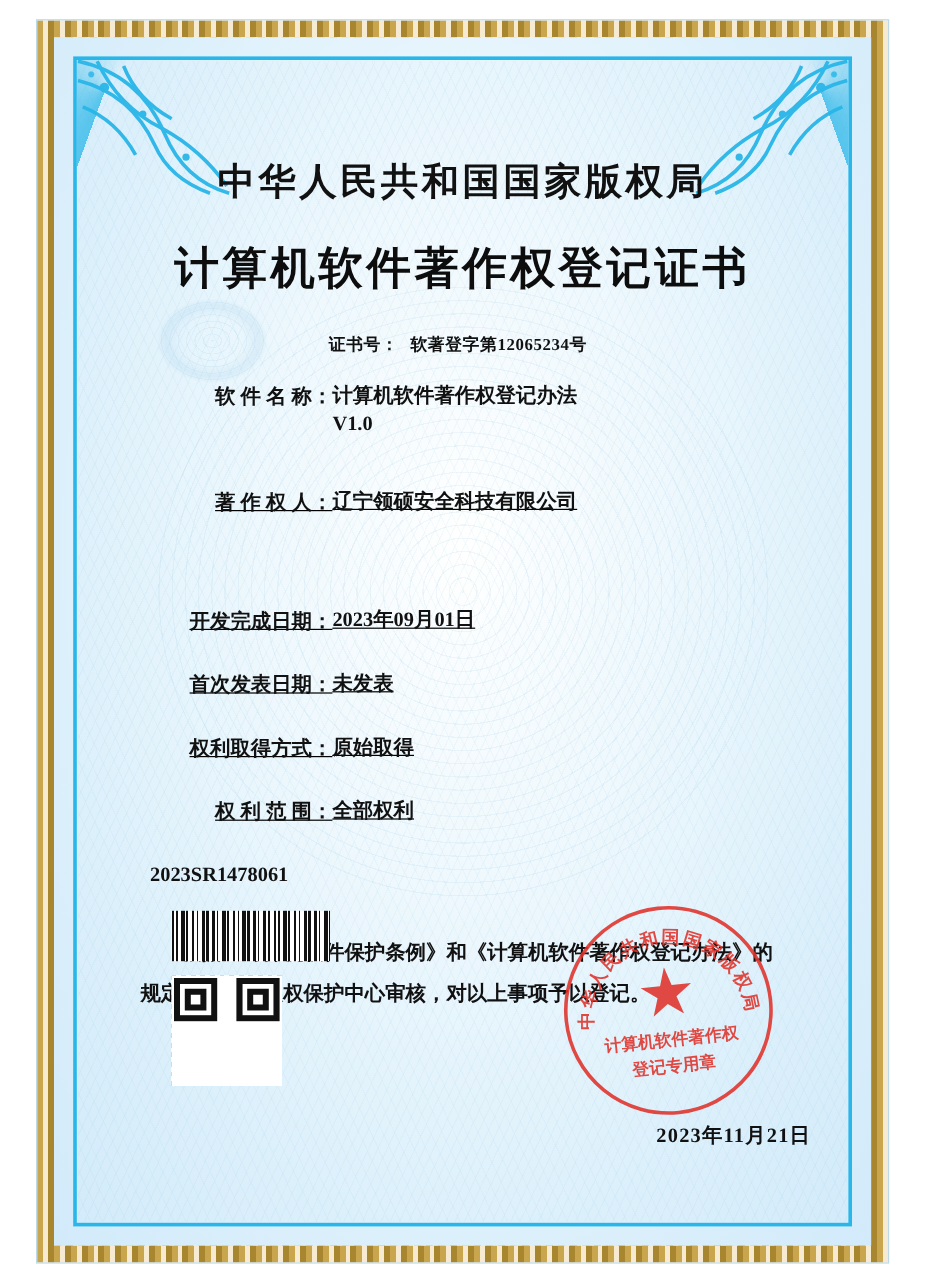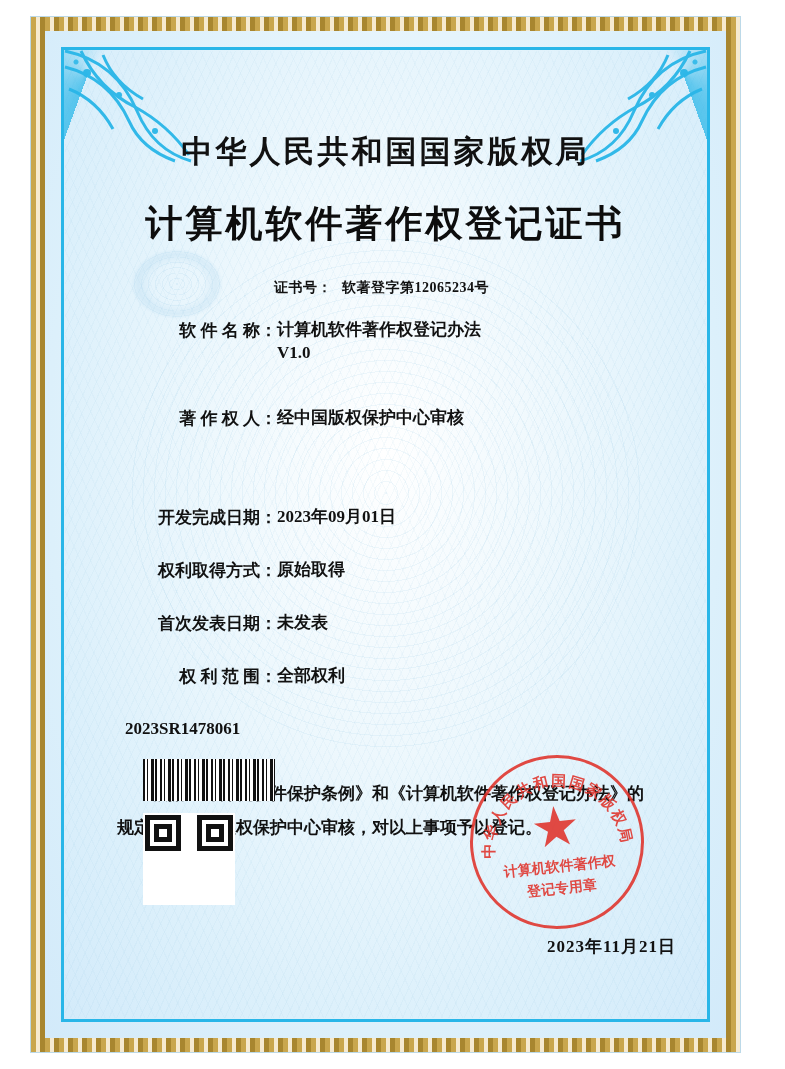--- a/index.html
+++ b/index.html
@@ -181,21 +181,21 @@
   .field-value {
     font-size: 17px;
     font-weight: 700;
     color: #111;
     white-space: pre-line;
     line-height: 1.35;
   }
   .spacer-lg { height: 46px; }
   .spacer-md { height: 26px; }
 
-  .row-gap { margin-bottom: 30px; }
+  .row-gap { margin-bottom: 30px; text-decoration: underline; }
 
   .statement {
     margin-top: 36px;
     padding: 0 26px 0 40px;
     font-size: 17px;
     font-weight: 700;
     color: #111;
     line-height: 2.0;
     text-align: justify;
   }
@@ -350,38 +350,38 @@
         <div class="field-row">
           <div class="field-label">软 件 名 称：</div>
           <div class="field-value">计算机软件著作权登记办法
 V1.0</div>
         </div>
 
         <div class="spacer-md"></div>
 
         <div class="field-row row-gap">
           <div class="field-label">著 作 权 人：</div>
-          <div class="field-value">经中国版权保护中心审核</div>
+          <div class="field-value">辽宁领硕安全科技有限公司</div>
         </div>
 
         <div class="spacer-lg"></div>
 
         <div class="field-row row-gap">
           <div class="field-label">开发完成日期：</div>
           <div class="field-value">2023年09月01日</div>
         </div>
 
         <div class="field-row row-gap">
+          <div class="field-label">首次发表日期：</div>
+          <div class="field-value">未发表</div>
+        </div>
+
+        <div class="field-row row-gap">
           <div class="field-label">权利取得方式：</div>
           <div class="field-value">原始取得</div>
-        </div>
-
-        <div class="field-row row-gap">
-          <div class="field-label">首次发表日期：</div>
-          <div class="field-value">未发表</div>
         </div>
 
         <div class="field-row row-gap">
           <div class="field-label">权 利 范 围：</div>
           <div class="field-value">全部权利</div>
         </div>
 
         <div class="field-row">
           <div class="field-value">2023SR1478061</div>
         </div>

